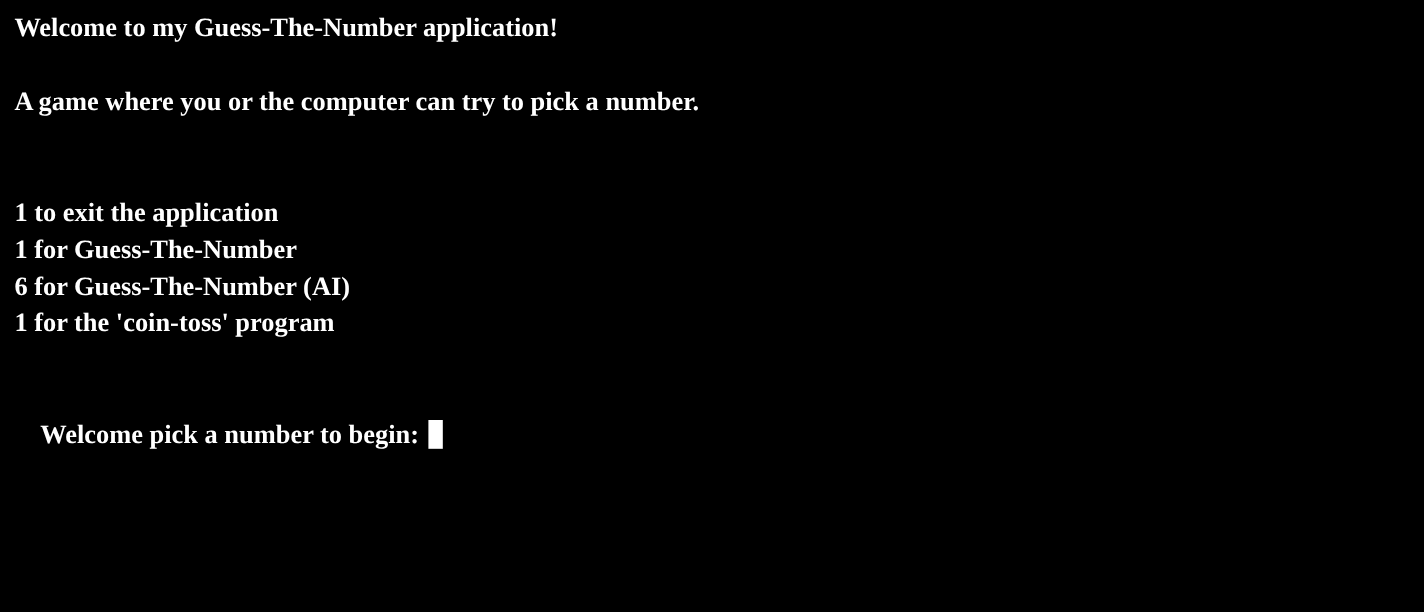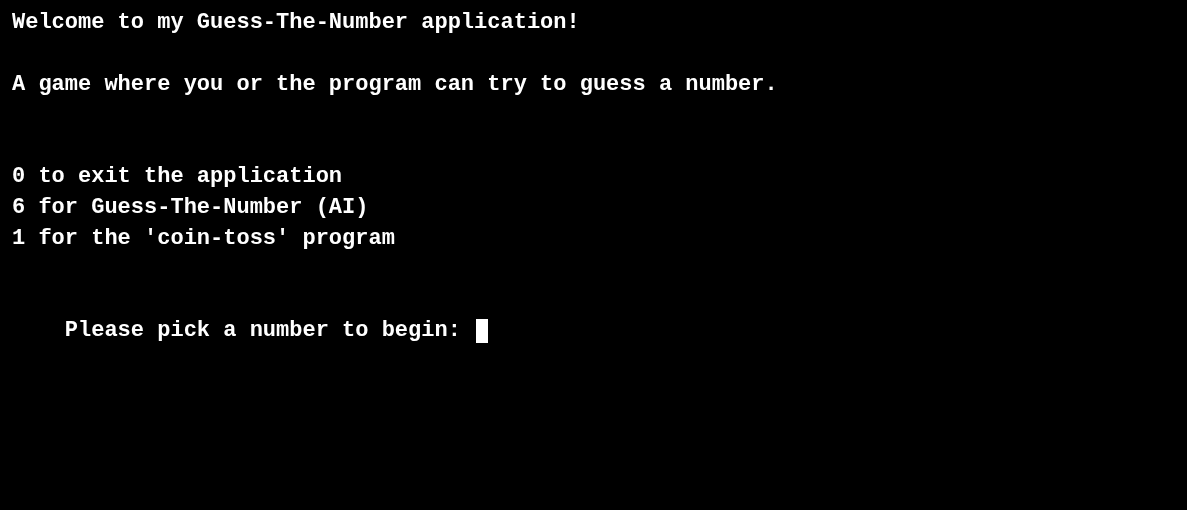--- a/index.html
+++ b/index.html
@@ -19,20 +19,21 @@
       overflow: hidden;
       padding: 8px 12px;
     }
 
     .terminal {
       width: 100%;
       height: 100%;
       display: flex;
       flex-direction: column;
       gap: 0;
+      font-family: Liberation Serif, serif;
     }
 
     .line {
       line-height: 1.4;
       white-space: pre;
     }
 
     .blank {
       height: 1.4em;
     }
@@ -48,30 +49,31 @@
   </style>
 </head>
 <body>
 
 <div class="terminal">
 
   <div class="line">Welcome to my Guess-The-Number application!</div>
 
   <div class="blank"></div>
 
-  <div class="line">A game where you or the program can try to guess a number.</div>
+  <div class="line">A game where you or the computer can try to pick a number.</div>
 
   <div class="blank"></div>
 
 
   <div class="blank"></div>
 
-  <div class="line">0 to exit the application</div>
+  <div class="line">1 to exit the application</div>
+  <div class="line">1 for Guess-The-Number</div>
   <div class="line">6 for Guess-The-Number (AI)</div>
   <div class="line">1 for the 'coin-toss' program</div>
 
   <div class="blank"></div>
 
   <div class="line">
-    <span>Please pick a number to begin: </span><span class="cursor"></span>
+    <span>Welcome pick a number to begin: </span><span class="cursor"></span>
   </div>
 
 </div>
 
 </body></html>

